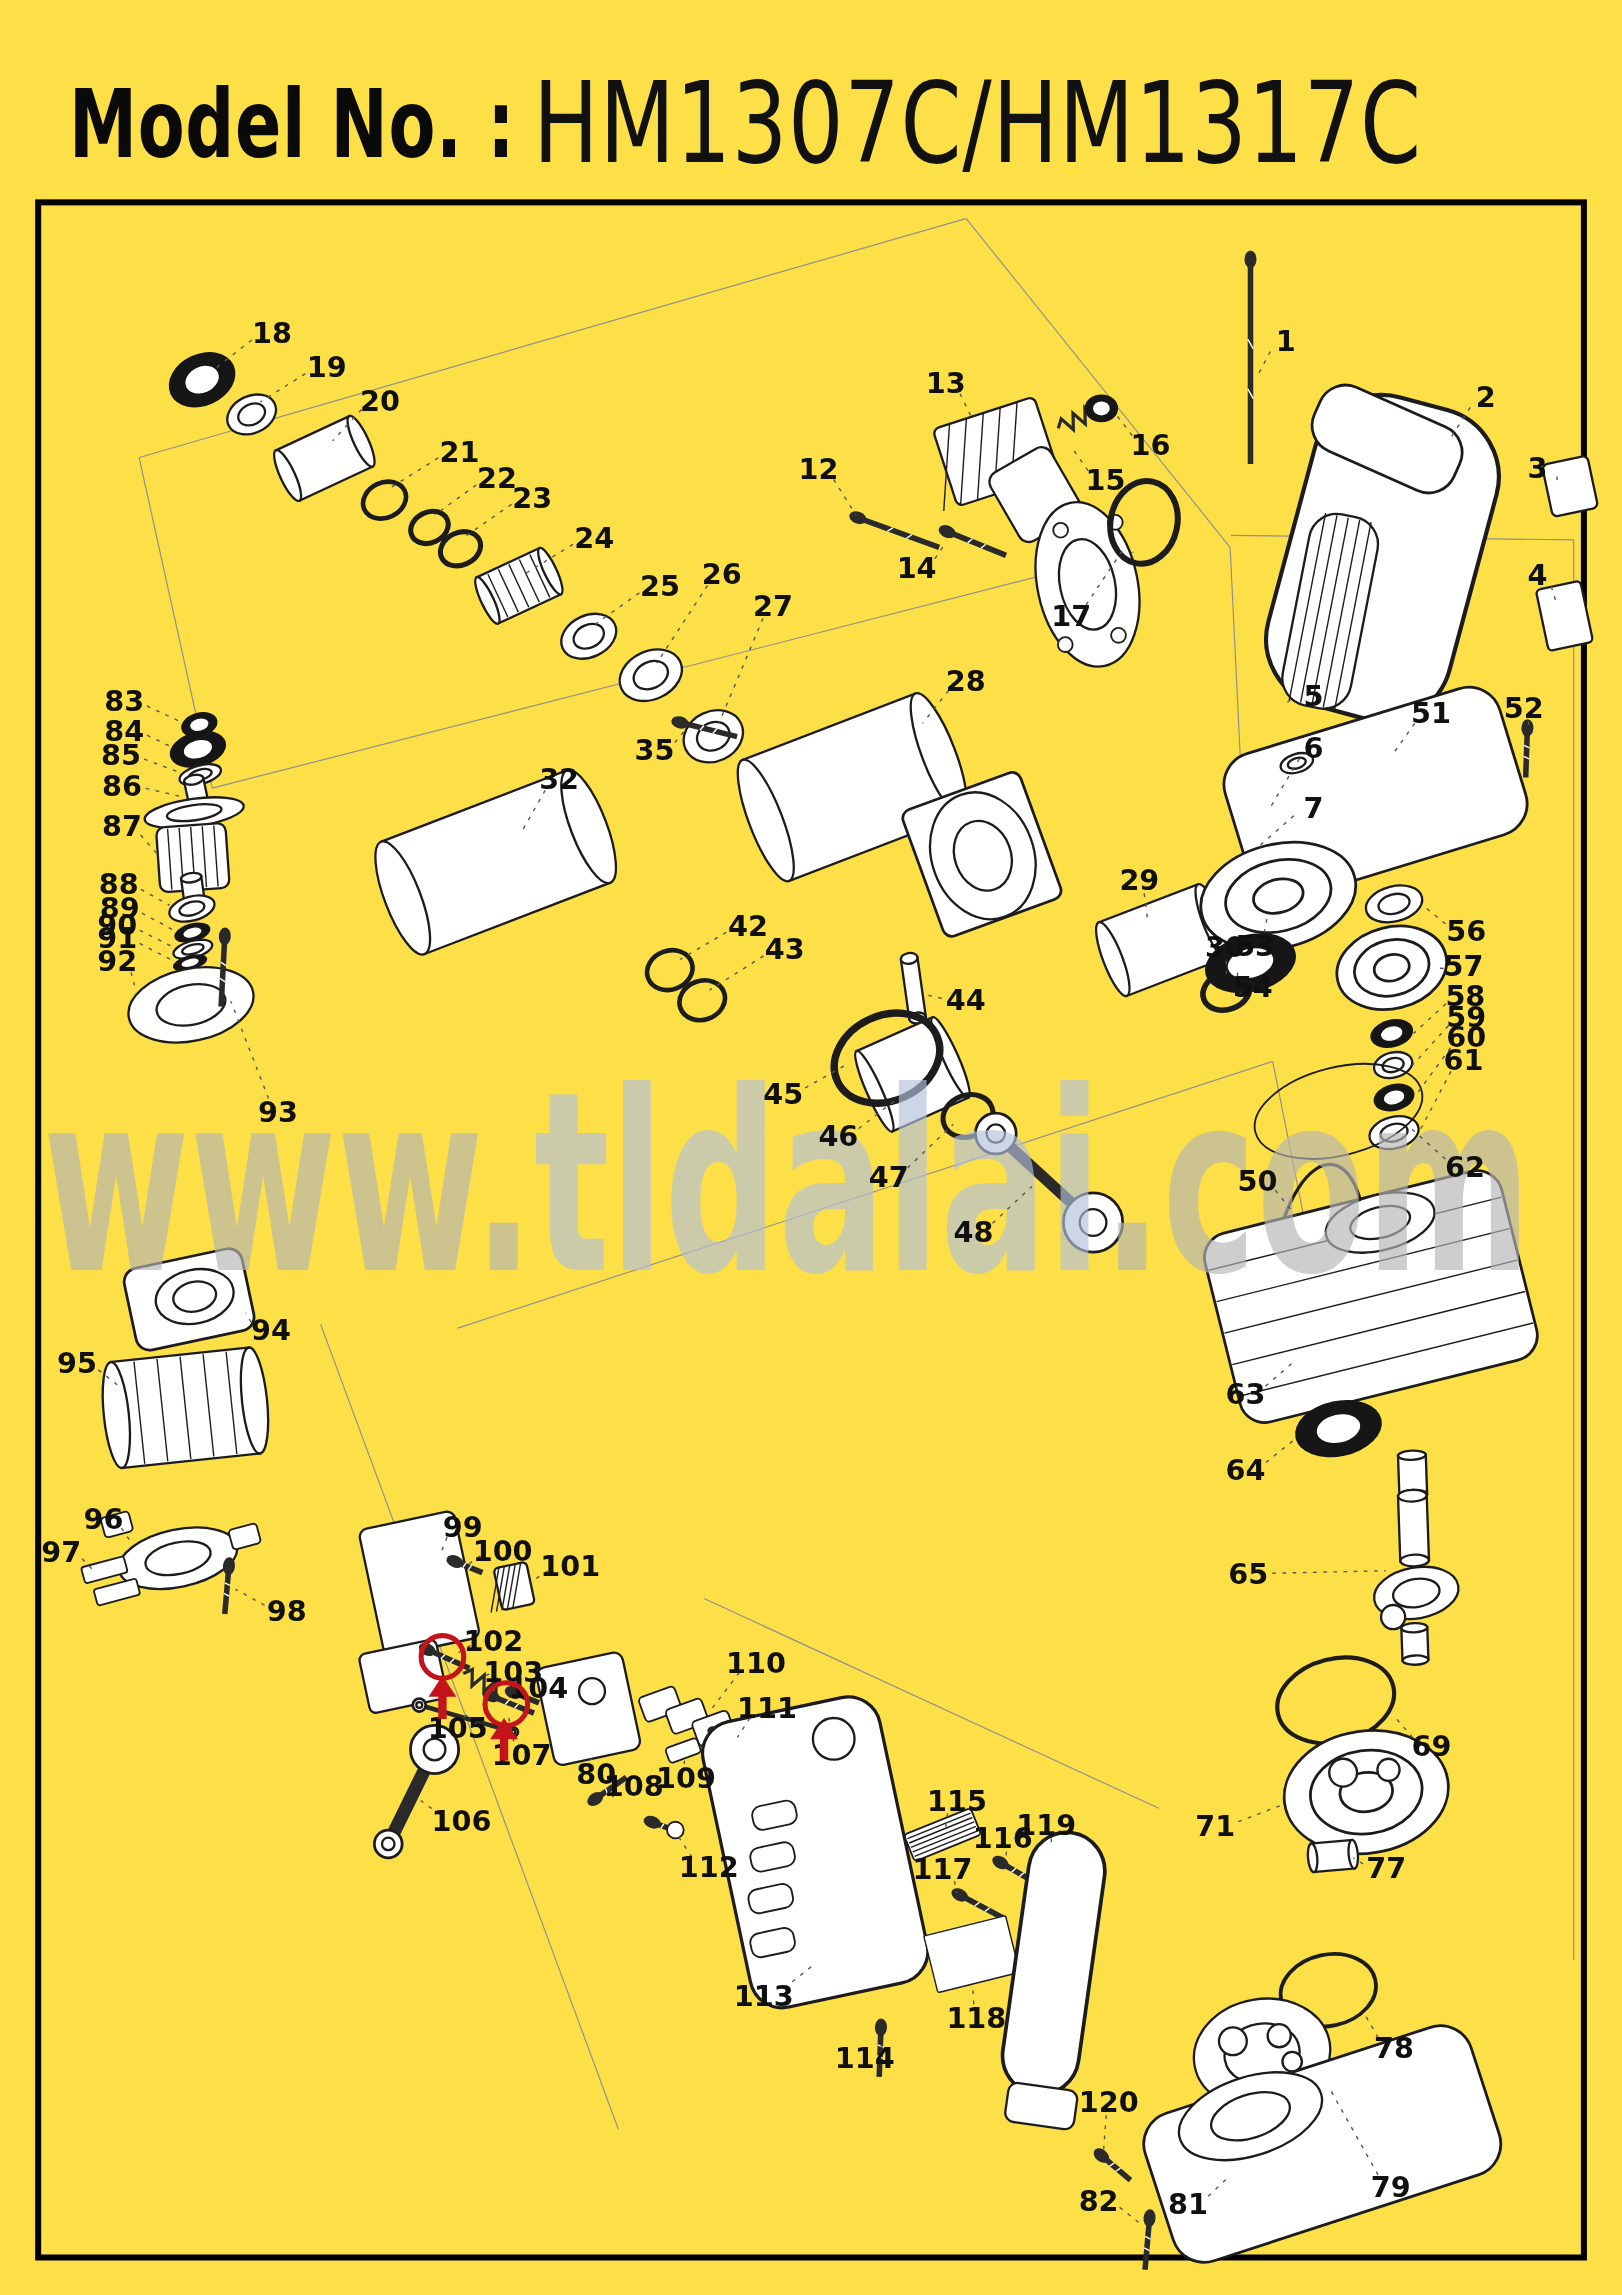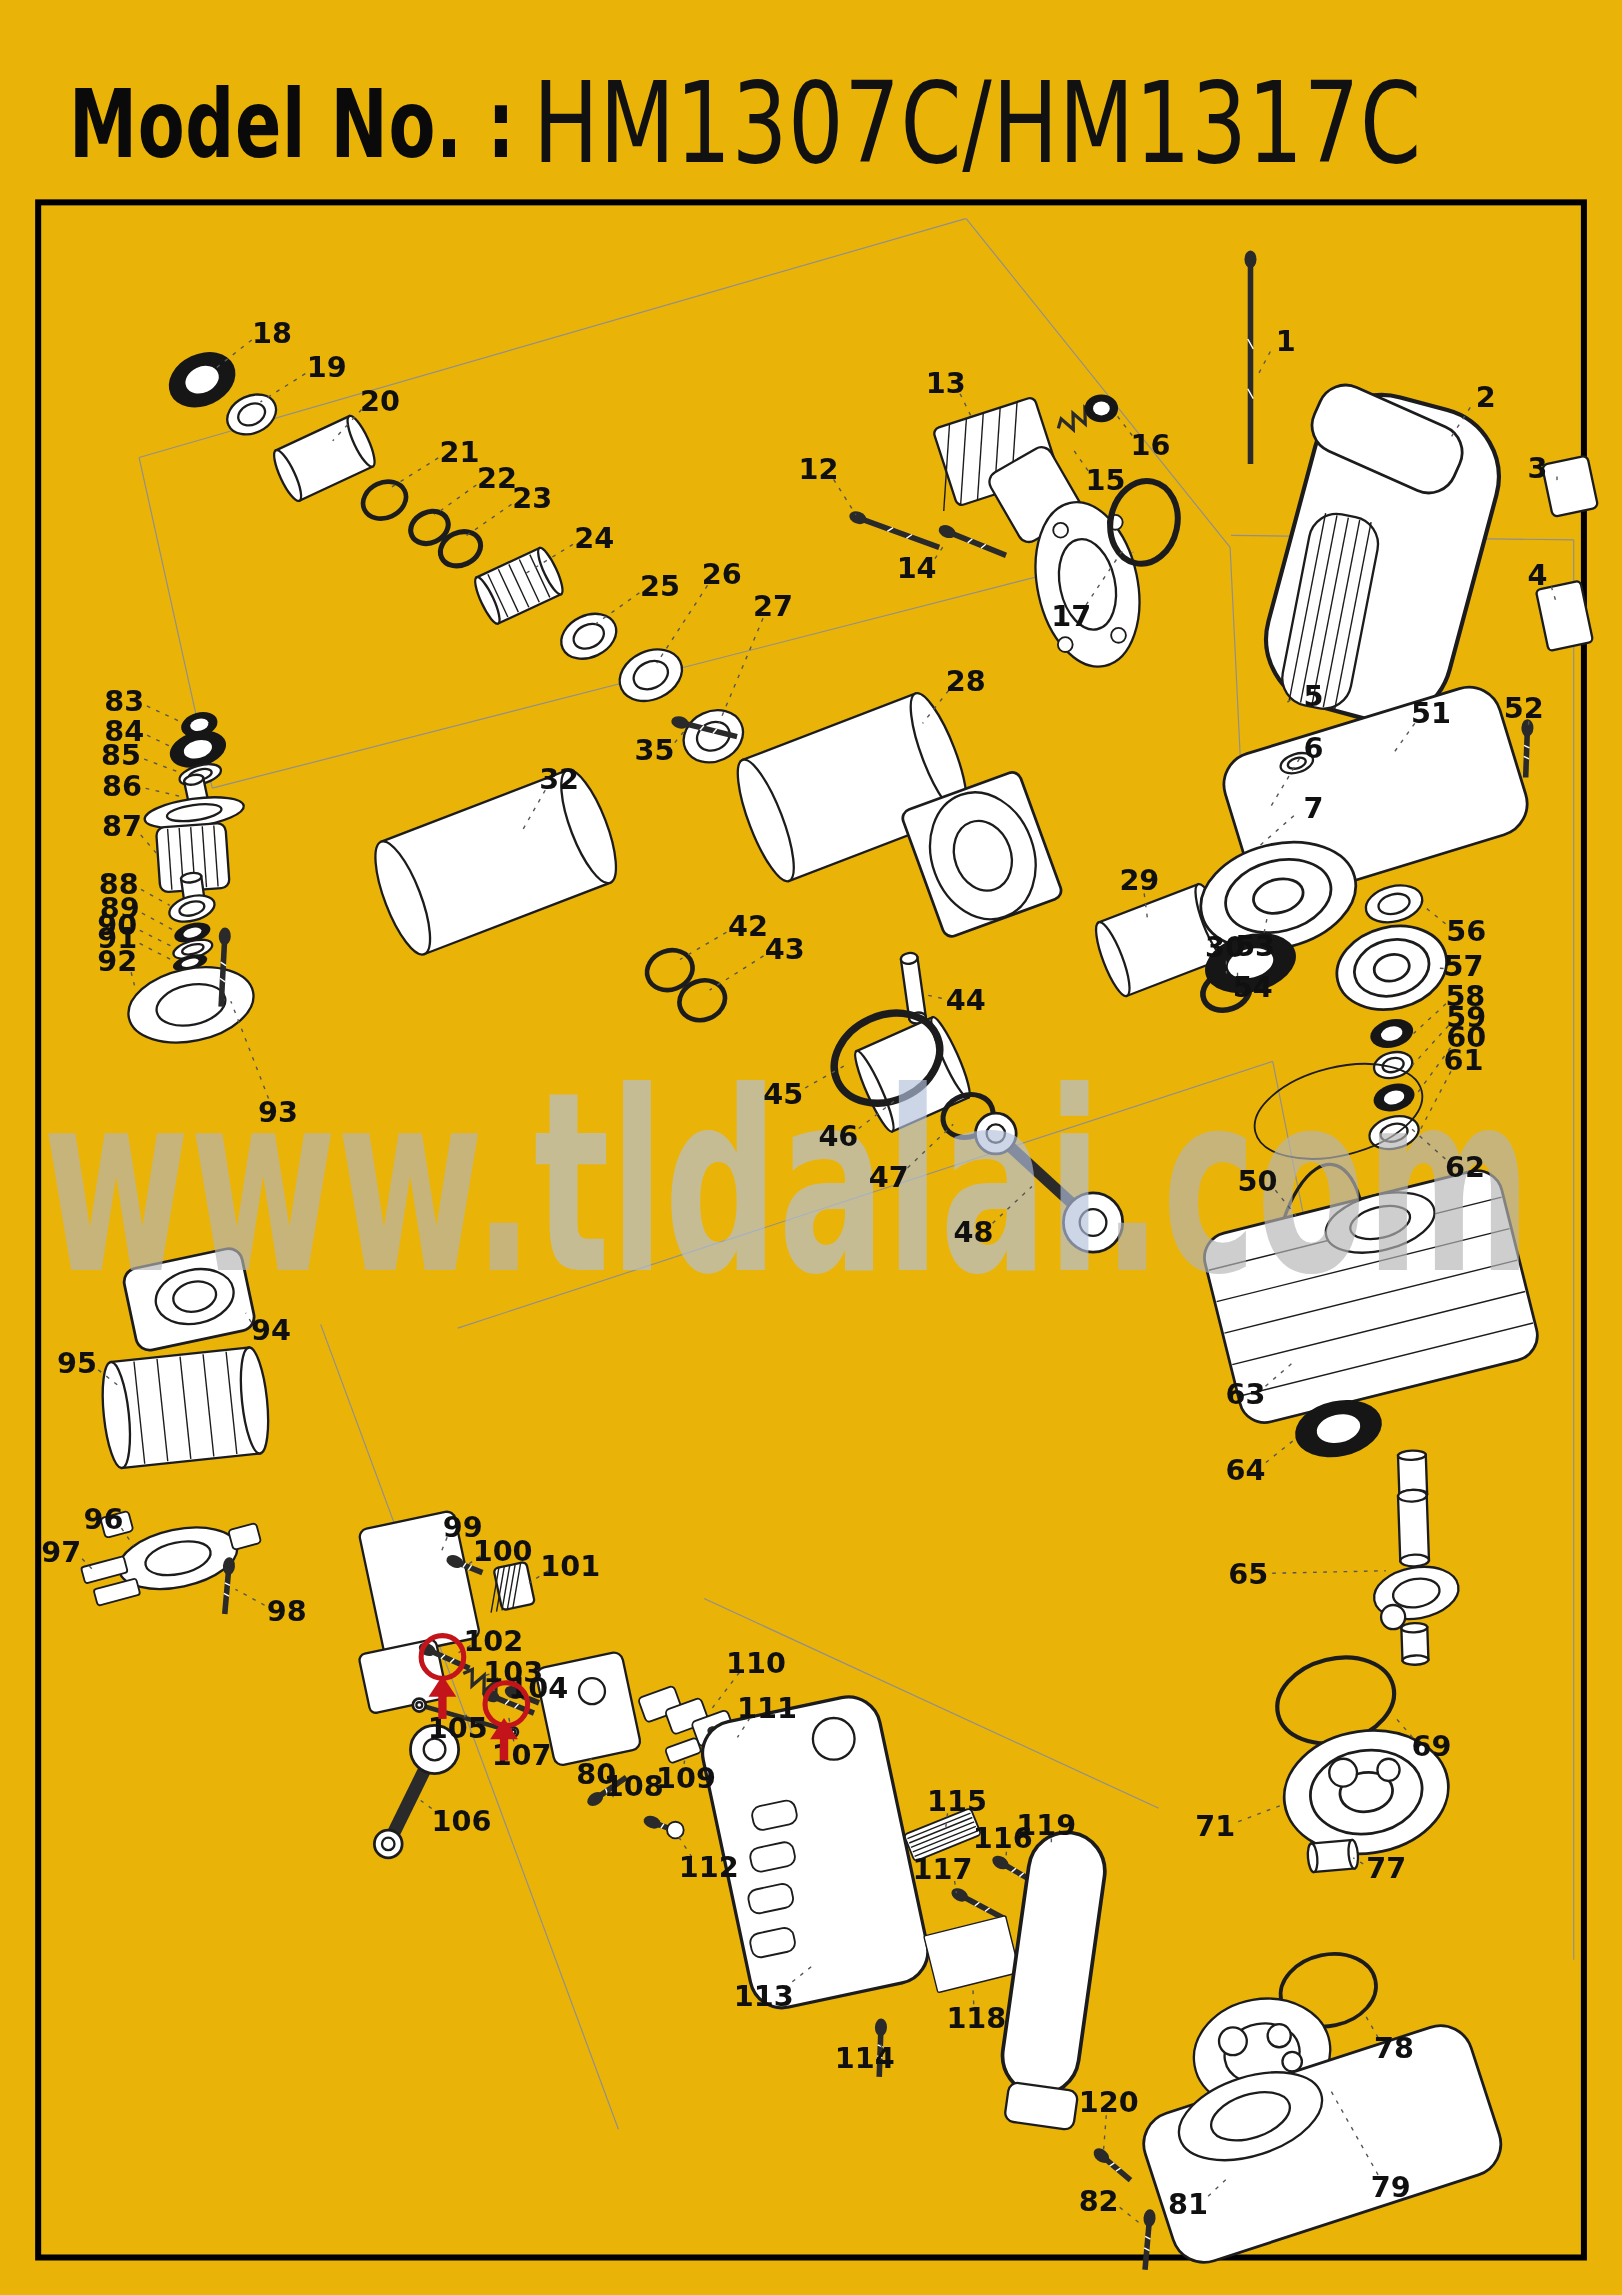--- a/index.html
+++ b/index.html
@@ -1,16 +1,16 @@
 <!DOCTYPE html>
 <html style="font-size:7.4px"><head>
 <meta charset="utf-8">
 <style>
   html,body{margin:0;padding:0;background:#ffffff;}
-  .page{position:relative;width:1623px;height:2295px;background:#eab308;overflow:hidden;
+  .page{position:relative;width:1623px;height:2295px;background:#fde047;overflow:hidden;
         font-family:"DejaVu Sans","Liberation Sans",sans-serif;}
   .title-label{position:absolute;left:69px;top:69px;font-size:95px;font-weight:800;color:#0a0a0a;
         transform:scaleX(.72);transform-origin:left top;white-space:nowrap;letter-spacing:0.9px;}
   .title-value{position:absolute;left:533px;top:58px;font-size:112px;font-weight:400;color:#111;
         transform:scaleX(.78);transform-origin:left top;white-space:nowrap;letter-spacing:0.9px;}
   svg#art{position:absolute;left:0;top:0;display:block;}
   .wm{font-weight:700;opacity:.66;}
 </style>
 </head>
 <body>

